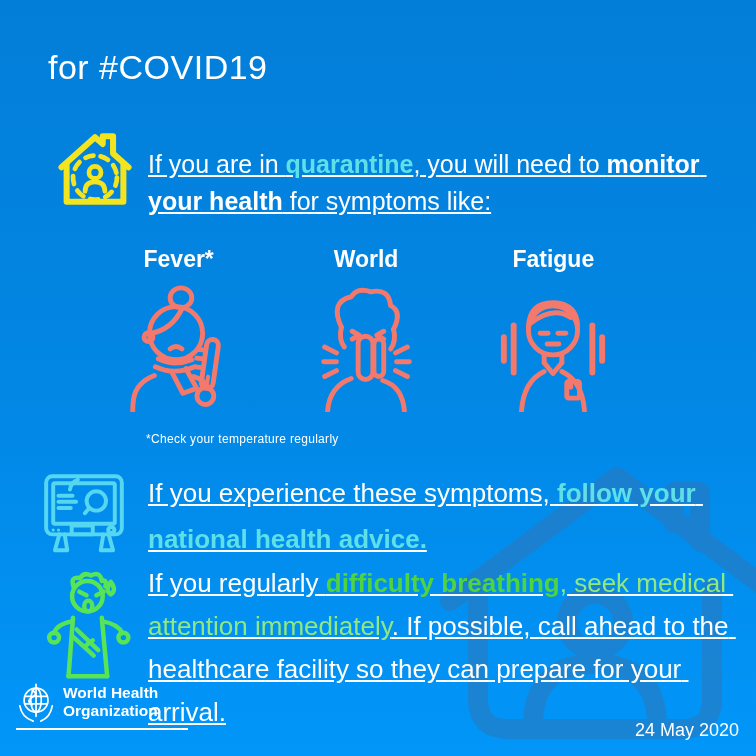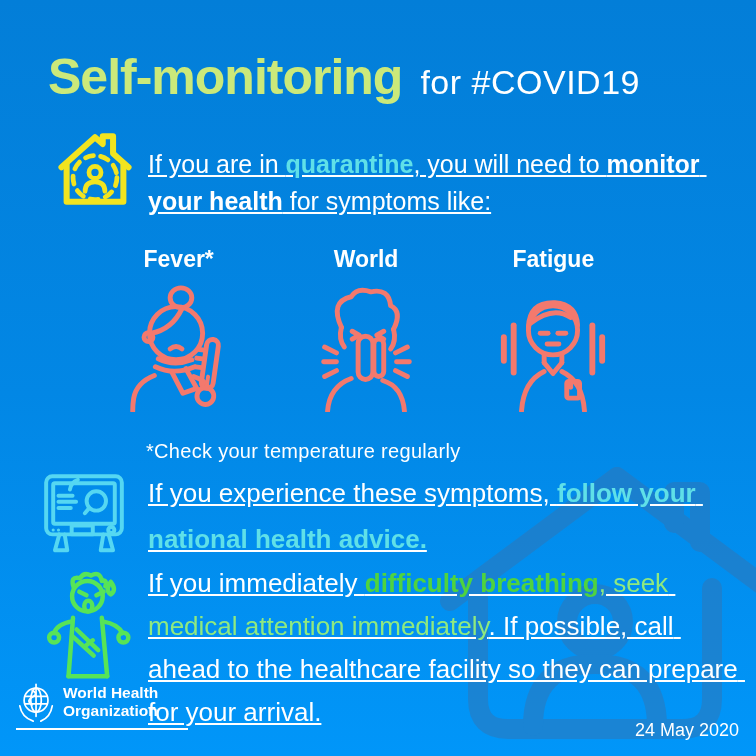--- a/index.html
+++ b/index.html
@@ -14,21 +14,21 @@
   .title-main{font-size:50px;font-weight:bold;letter-spacing:-1px;color:#CBE97A;}
   .title-suffix{font-size:34px;color:#ffffff;letter-spacing:0.5px;}
   .para{white-space:pre-wrap;text-decoration:underline;}
   .intro{left:148px;top:121px;width:578px;font-size:25px;line-height:37px;}
   .b{font-weight:bold;}
   .cyan{color:#5FE0E8;font-weight:bold;}
   .symptoms{left:108px;top:246px;width:516px;display:flex;gap:46px;}
   .symptom{width:172px;display:flex;flex-direction:column;align-items:center;}
   .symptom-label{font-size:23px;font-weight:bold;}
   .symptom svg{margin-top:9px;}
-  .footnote{left:146px;top:420px;font-size:20px;letter-spacing:0.3px;}
+  .footnote{left:146px;top:420px;font-size:12px;letter-spacing:0.3px;}
   .advice1{left:148px;top:444px;width:578px;font-size:26px;line-height:46px;}
   .advice2{left:148px;top:536px;width:596px;font-size:26px;line-height:43px;}
   .green-b{color:#4FD33F;font-weight:bold;}
   .green-l{color:#8FE97F;}
   .house-icon{left:52px;top:124px;}
   .tv-icon{left:40px;top:462px;}
   .breath-icon{left:46px;top:570px;}
   .who{left:16px;top:682px;width:172px;}
   .who-top{display:flex;align-items:flex-start;gap:5px;}
   .who-name{font-size:15.5px;font-weight:bold;line-height:17.5px;padding-top:2px;}
@@ -51,21 +51,20 @@
     <g fill="none" stroke="#2F77B8" stroke-width="20" stroke-linecap="round" stroke-linejoin="round" opacity="0.55">
       <path d="M450,601 L617,477 L784,601"></path>
       <path d="M674,523 V492 H700 V542"></path>
       <path d="M478,588 V699 Q478,729 508,729 H682 Q712,729 712,699 V588"></path>
       <circle cx="595" cy="622" r="28"></circle>
       <path d="M533,726 Q533,664 595,664 Q657,664 657,726"></path>
     </g>
   </svg>
 
   <header class="layer title">
-    <span class="title-main">Self-monitoring</span>
     <span class="title-suffix">for #COVID19</span>
   </header>
 
   <svg class="layer house-icon" width="86" height="90" viewBox="0 0 100 100">
     <g class="ic ic-yellow" stroke-width="7">
       <path d="M11,48 L50,13 L59,21 L59,12 L71,12 L71,32 L89,48"></path>
       <path d="M17,44 V88 H83 V44"></path>
     </g>
     <g class="ic ic-yellow" stroke-width="5.5">
       <circle cx="50" cy="60" r="25.5" stroke-dasharray="9.5 8.5"></circle>
@@ -198,21 +197,21 @@
       <circle cx="86" cy="75" r="5.5"></circle>
       <path d="M30,53 L25,118"></path>
       <path d="M62,53 L68,118"></path>
       <path d="M25,118 H68"></path>
       <path d="M34,66 L58,89"></path>
       <path d="M29,73 L53,95"></path>
       <path d="M44,84 l8,-6"></path>
     </g>
   </svg>
 
-  <p class="layer para advice2"><span>If you immediately </span><span class="green-b">difficulty breathing</span><span class="green-l">, seek medical attention immediately</span><span>. If possible, call ahead to the healthcare facility so they can prepare for your arrival.</span></p>
+  <p class="layer para advice2"><span>If you regularly </span><span class="green-b">difficulty breathing</span><span class="green-l">, seek medical attention immediately</span><span>. If possible, call ahead to the healthcare facility so they can prepare for your arrival.</span></p>
 
   <div class="layer who">
     <div class="who-top">
       <svg width="42" height="42" viewBox="0 0 44 44">
         <g class="ic ic-white" stroke-width="1.8">
           <circle cx="21" cy="19" r="12.5"></circle>
           <ellipse cx="21" cy="19" rx="5.5" ry="12.5"></ellipse>
           <path d="M9.5,15 H32.5"></path>
           <path d="M9.5,23 H32.5"></path>
           <path d="M21,2.5 V36"></path>

